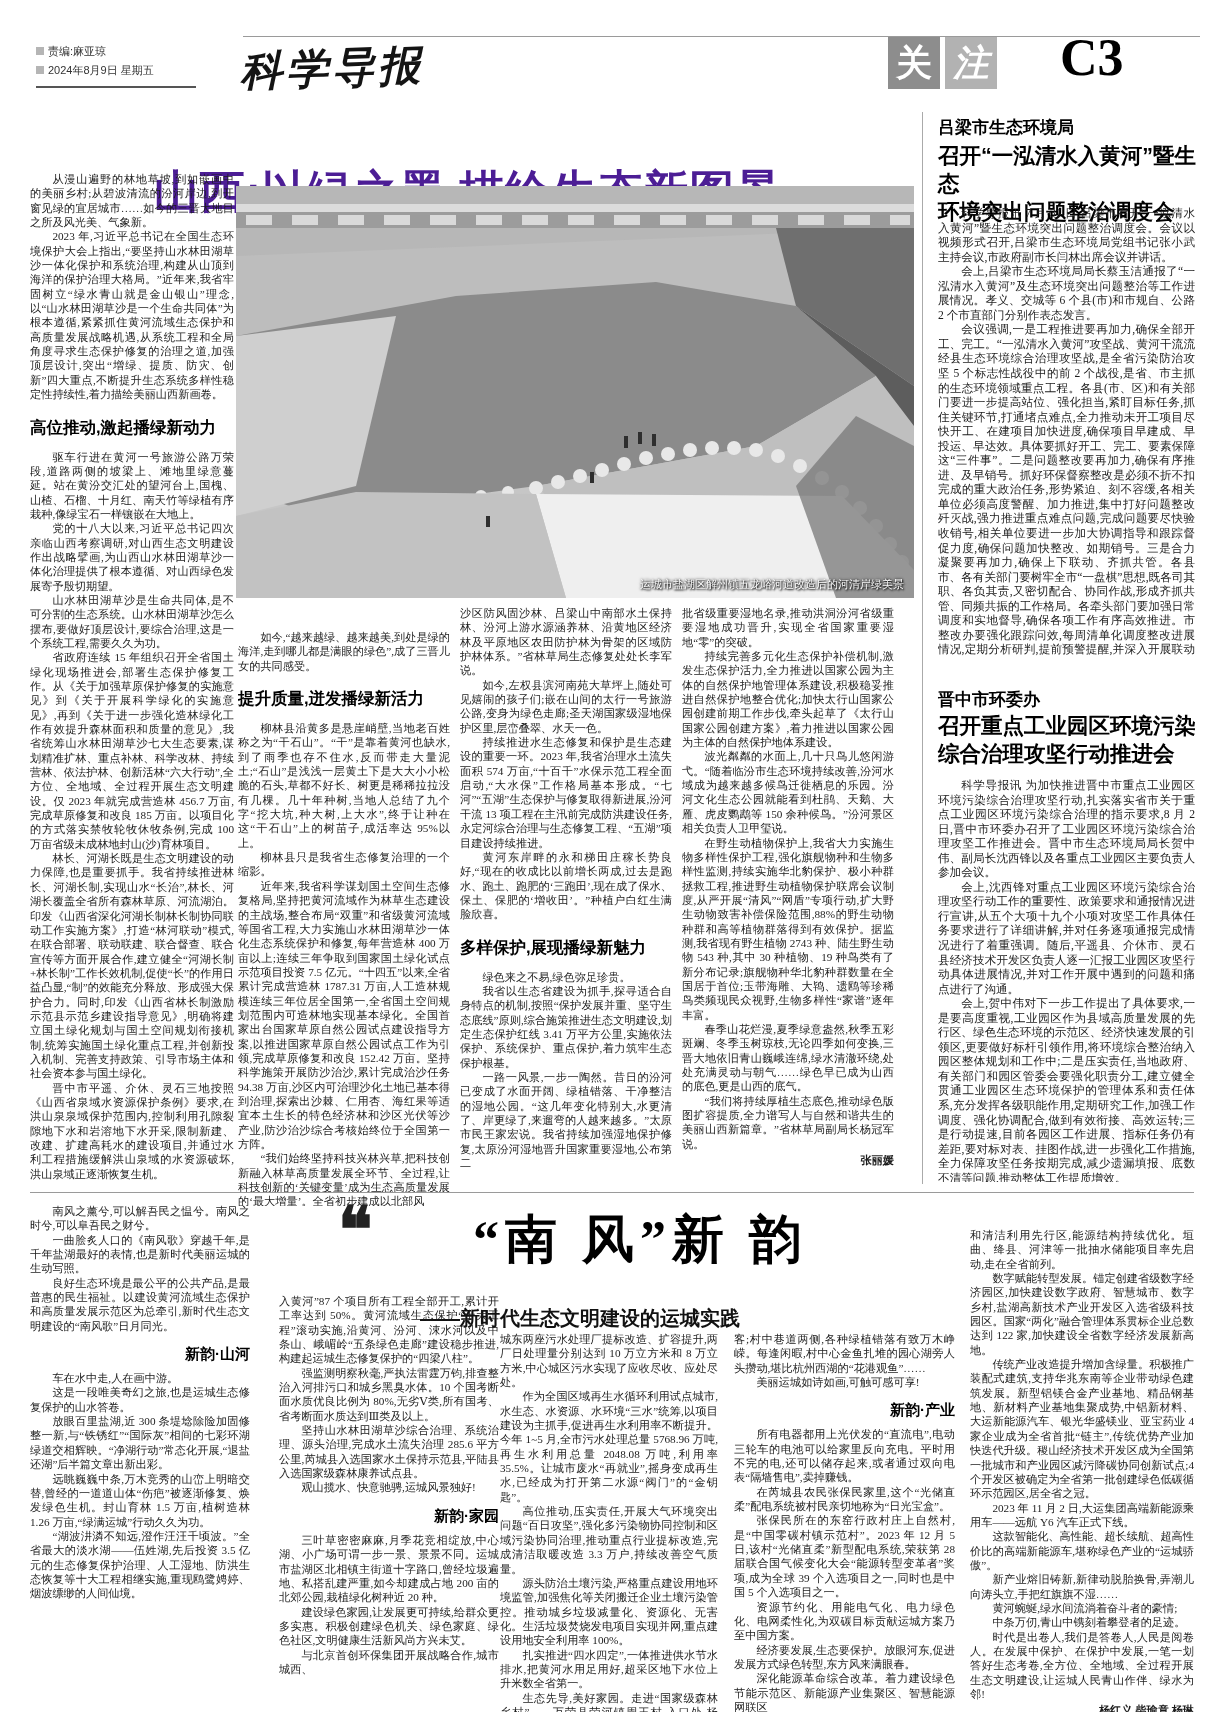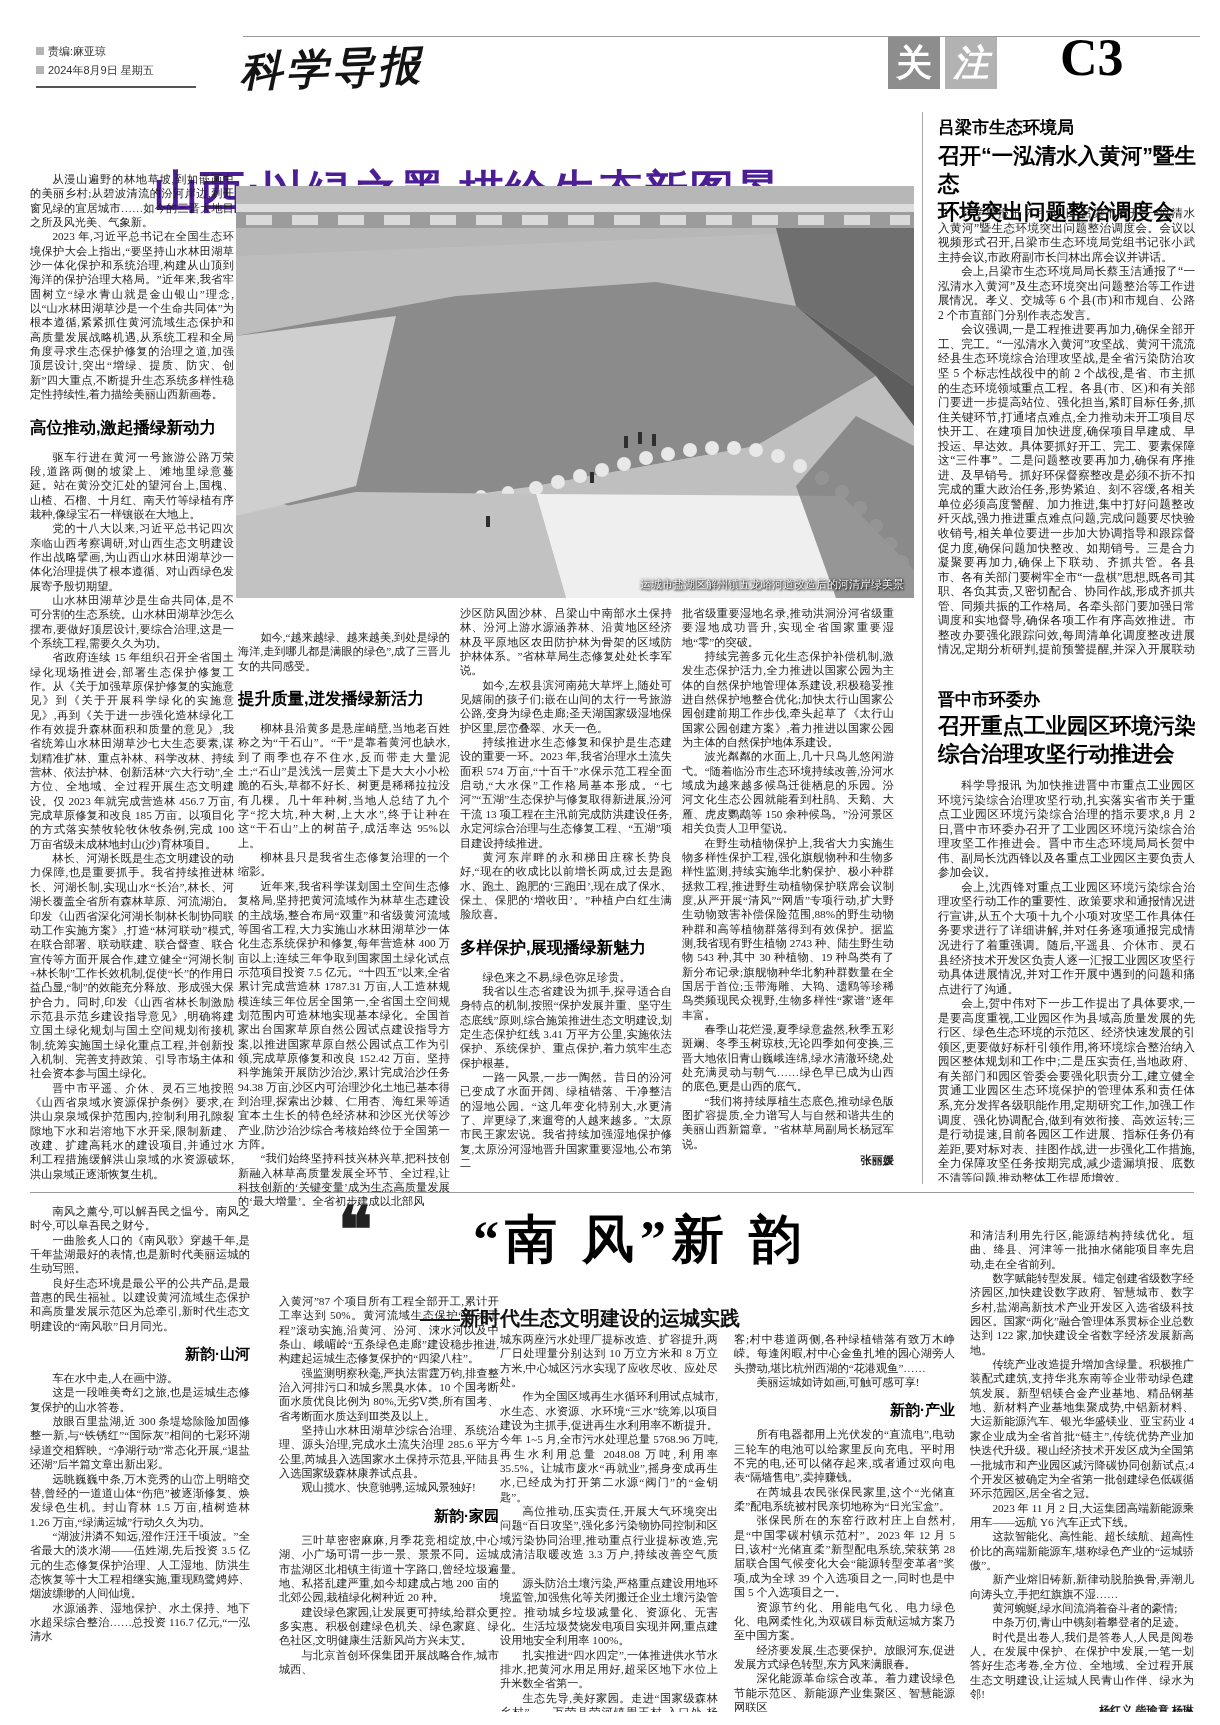--- a/index.html
+++ b/index.html
@@ -226,21 +226,20 @@
   <div class="abs col bot-col" style="left:30px;top:1204px;width:220px;height:508px;">
       <div class="blk p">南风之薰兮,可以解吾民之愠兮。南风之时兮,可以阜吾民之财兮。</div>
       <div class="blk p">一曲脍炙人口的《南风歌》穿越千年,是千年盐湖最好的表情,也是新时代美丽运城的生动写照。</div>
       <div class="blk p">良好生态环境是最公平的公共产品,是最普惠的民生福祉。以建设黄河流域生态保护和高质量发展示范区为总牵引,新时代生态文明建设的“南风歌”日月同光。</div>
       <div class="blk h2">新韵·山河</div>
       <div class="blk p">车在水中走,人在画中游。</div>
       <div class="blk p">这是一段唯美奇幻之旅,也是运城生态修复保护的山水答卷。</div>
       <div class="blk p">放眼百里盐湖,近 300 条堤埝除险加固修整一新,与“铁锈红”“国际灰”相间的七彩环湖绿道交相辉映。“净湖行动”常态化开展,“退盐还湖”后半篇文章出新出彩。</div>
       <div class="blk p">远眺巍巍中条,万木竞秀的山峦上明暗交替,曾经的一道道山体“伤疤”被逐渐修复、焕发绿色生机。封山育林 1.5 万亩,植树造林 1.26 万亩,“绿满运城”行动久久为功。</div>
       <div class="blk p">“湖波汫潾不知远,澄作汪汪千顷波。”全省最大的淡水湖——伍姓湖,先后投资 3.5 亿元的生态修复保护治理、人工湿地、防洪生态恢复等十大工程相继实施,重现鸥鹭娉婷、烟波缥缈的人间仙境。</div>
-      <div class="blk p">水源涵养、湿地保护、水土保持、地下水超采综合整治……总投资 116.7 亿元,“一泓清水</div>
     </div>
   <div class="abs col bot-col" style="left:250px;top:1204px;width:220px;height:508px;padding-top:90px;box-sizing:border-box;margin-left:29px;">
       <div class="blk c">入黄河”87 个项目所有工程全部开工,累计开工率达到 50%。黄河流域生态保护“十大工程”滚动实施,沿黄河、汾河、涑水河以及中条山、峨嵋岭“五条绿色走廊”建设稳步推进,构建起运城生态修复保护的“四梁八柱”。</div>
       <div class="blk p">强监测明察秋毫,严执法雷霆万钧,排查整治入河排污口和城乡黑臭水体。10 个国考断面水质优良比例为 80%,无劣Ⅴ类,所有国考、省考断面水质达到Ⅲ类及以上。</div>
       <div class="blk p">坚持山水林田湖草沙综合治理、系统治理、源头治理,完成水土流失治理 285.6 平方公里,芮城县入选国家水土保持示范县,平陆县入选国家级森林康养试点县。</div>
       <div class="blk p">观山揽水、快意驰骋,运城风景独好!</div>
       <div class="blk h2">新韵·家园</div>
       <div class="blk p">三叶草密密麻麻,月季花竞相绽放,中心湖、小广场可谓一步一景、景景不同。运城市盐湖区北相镇主街道十字路口,曾经垃圾遍地、私搭乱建严重,如今却建成占地 200 亩的北郊公园,栽植绿化树种近 20 种。</div>
       <div class="blk p">建设绿色家园,让发展更可持续,给群众更多实惠。积极创建绿色机关、绿色家庭、绿色社区,文明健康生活新风尚方兴未艾。</div>
       <div class="blk p">与北京首创环保集团开展战略合作,城市城西、</div>

